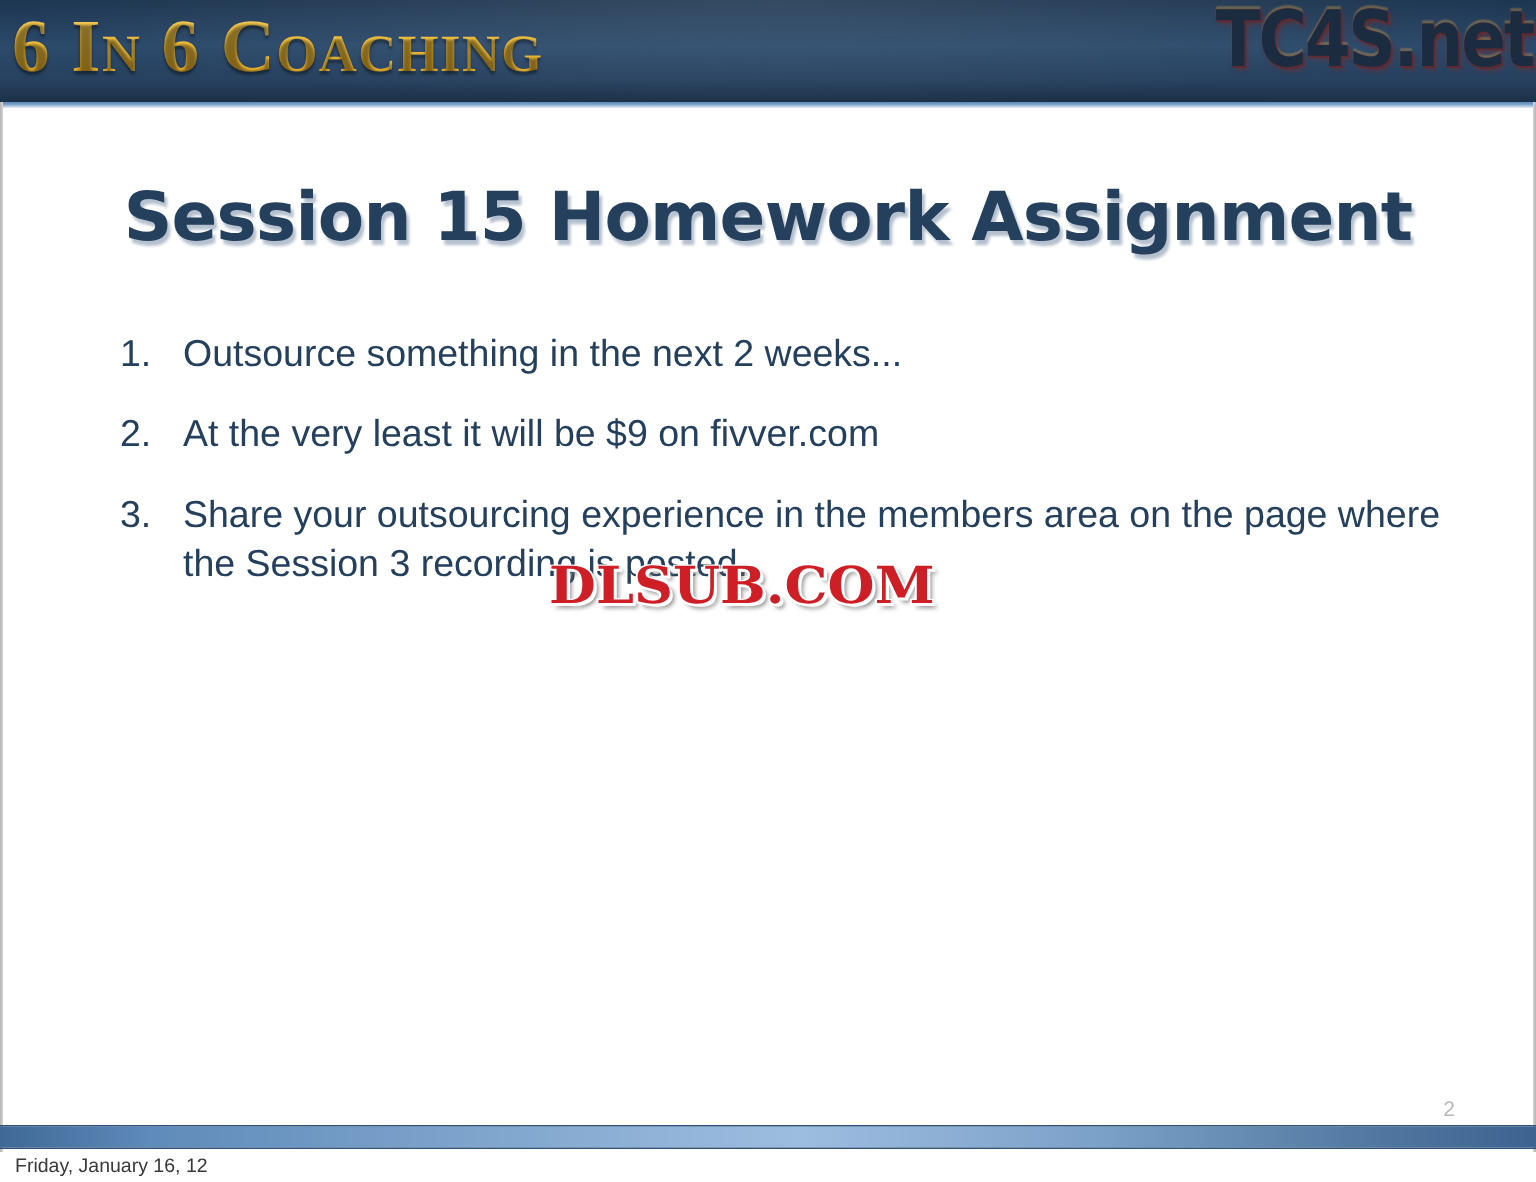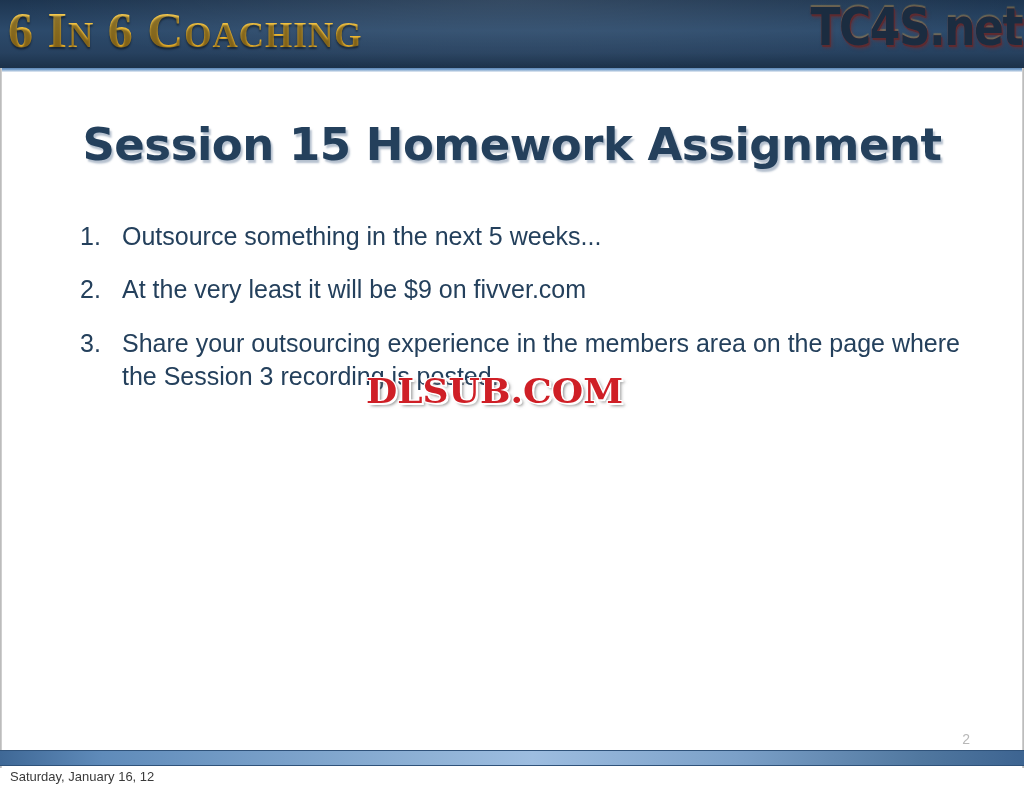--- a/index.html
+++ b/index.html
@@ -225,33 +225,33 @@
   <div class="frame-border-left"></div>
   <div class="frame-border-right"></div>
 
   <div id="content">
 
     <div id="slide-title">Session 15 Homework Assignment</div>
 
     <ul id="bullet-list">
       <li class="bullet-item">
         <span class="bullet-num">1.</span>
-        <span class="bullet-text">Outsource something in the next 5 weeks...</span>
+        <span class="bullet-text">Outsource something in the next 2 weeks...</span>
       </li>
       <li class="bullet-item">
         <span class="bullet-num">2.</span>
         <span class="bullet-text">At the very least it will be $9 on fivver.com</span>
       </li>
       <li class="bullet-item">
         <span class="bullet-num">3.</span>
         <span class="bullet-text">Share your outsourcing experience in the members area on the page where the Session 3 recording is posted.</span>
       </li>
     </ul>
 
   </div>
 
   <div id="dlsub-watermark">DLSUB.COM</div>
 
   <div id="page-number">2</div>
   <div id="footer-bar"></div>
-  <div id="footer-date">Saturday, January 16, 12</div>
+  <div id="footer-date">Friday, January 16, 12</div>
 
 </div>
 
 </body></html>

